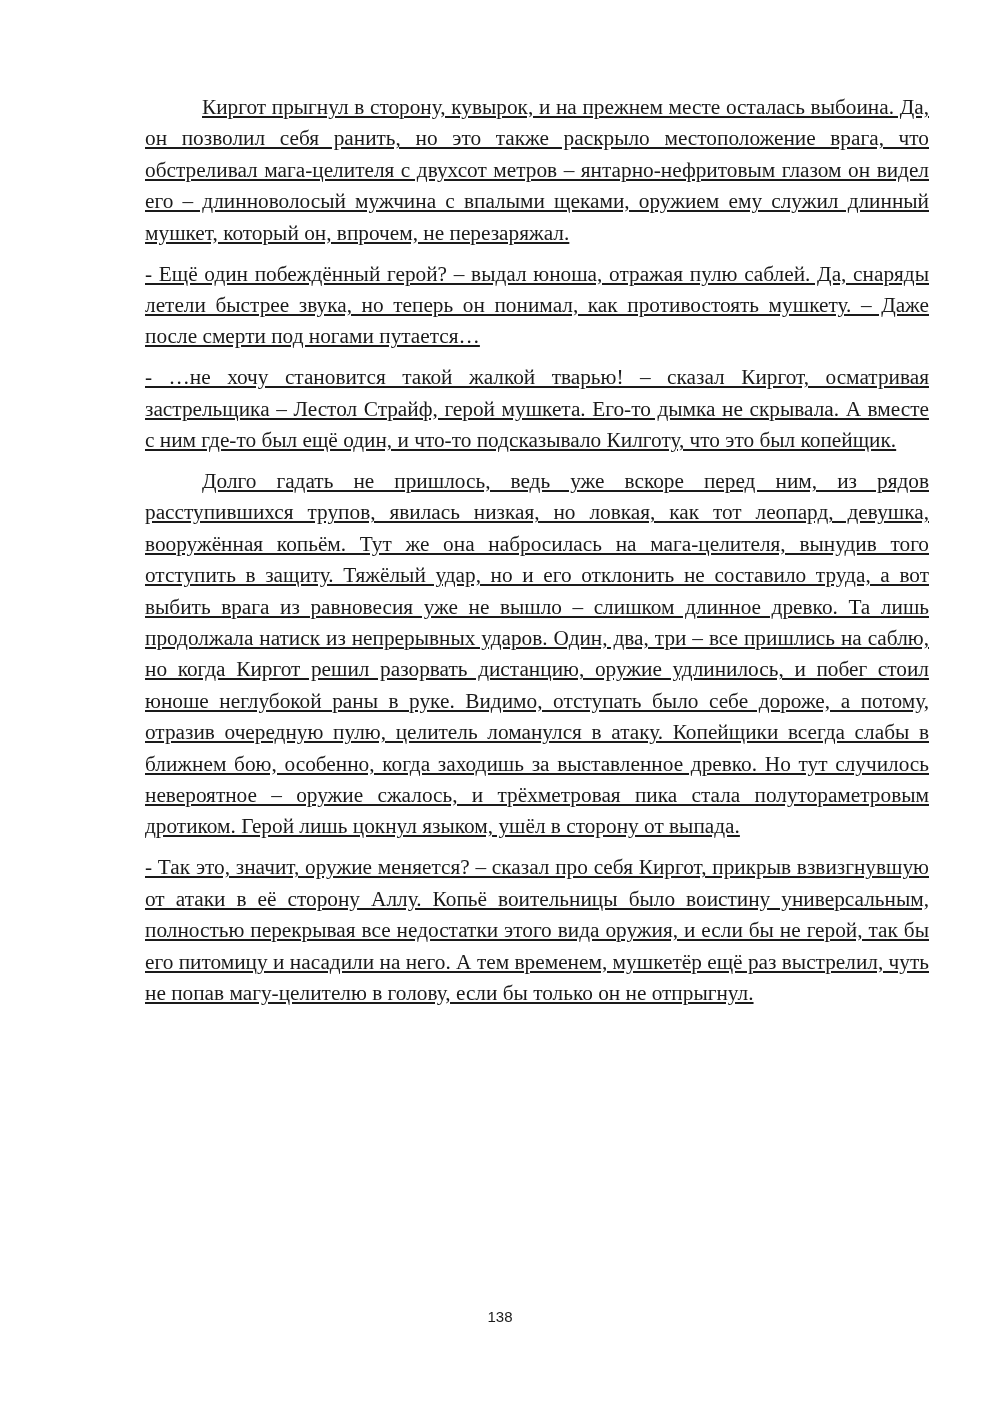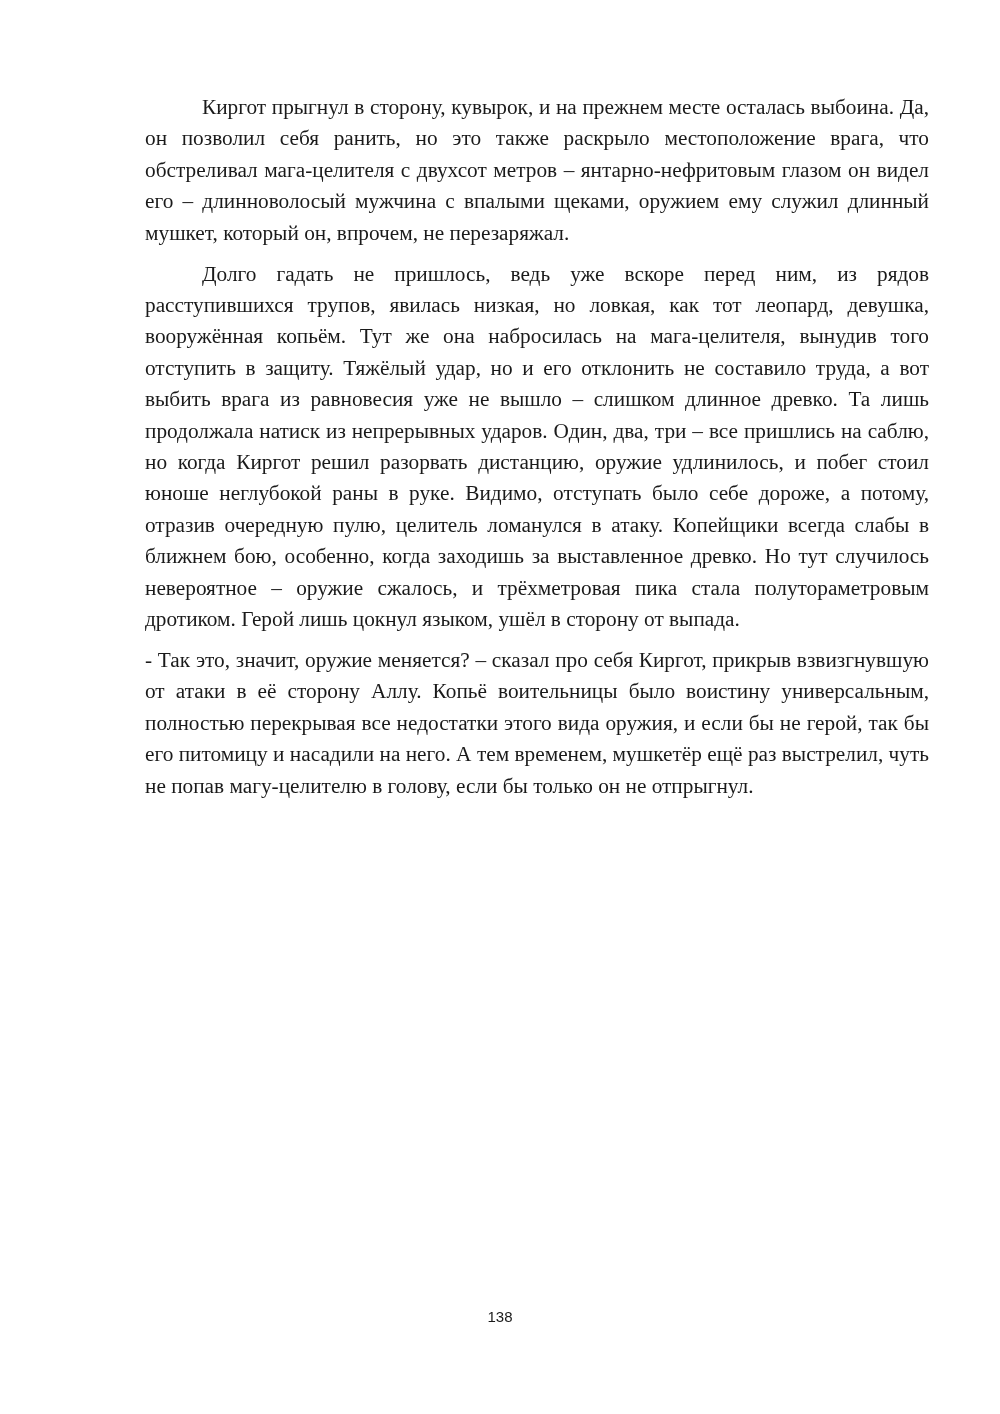--- a/index.html
+++ b/index.html
@@ -2,31 +2,34 @@
 <html><head>
 <meta charset="utf-8">
 <style>
   html, body { margin: 0; padding: 0; background: #ffffff; }
   body { width: 1000px; height: 1414px; position: relative; overflow: hidden; }
   .page {
     position: absolute; left: 145px; top: 92px; width: 784px;
     font-family: "Liberation Serif", serif;
     font-size: 21.3px; line-height: 31.4px; color: #1a1a1a;
     text-align: justify;
+    text-decoration: underline;
   }
   .para { margin: 0 0 9.5px 0; }
   .para.indent { text-indent: 57px; }
   .page-number {
     position: absolute; left: 0; width: 1000px; top: 1308px;
     text-align: center; font-family: "Liberation Sans", sans-serif;
     font-size: 15px; color: #1a1a1a;
   }
 </style>
 </head>
 <body>
 
 <div class="page">
   <p class="para indent">Киргот прыгнул в сторону, кувырок, и на прежнем месте осталась выбоина. Да, он позволил себя ранить, но это также раскрыло местоположение врага, что обстреливал мага-целителя с двухсот метров – янтарно-нефритовым глазом он видел его – длинноволосый мужчина с впалыми щеками, оружием ему служил длинный мушкет, который он, впрочем, не перезаряжал.</p>
+  <p class="para">- Ещё один побеждённый герой? – выдал юноша, отражая пулю саблей. Да, снаряды летели быстрее звука, но теперь он понимал, как противостоять мушкету. – Даже после смерти под ногами путается…</p>
+  <p class="para">- …не хочу становится такой жалкой тварью! – сказал Киргот, осматривая застрельщика – Лестол Страйф, герой мушкета. Его-то дымка не скрывала. А вместе с ним где-то был ещё один, и что-то подсказывало Килготу, что это был копейщик.</p>
   <p class="para indent">Долго гадать не пришлось, ведь уже вскоре перед ним, из рядов расступившихся трупов, явилась низкая, но ловкая, как тот леопард, девушка, вооружённая копьём. Тут же она набросилась на мага-целителя, вынудив того отступить в защиту. Тяжёлый удар, но и его отклонить не составило труда, а вот выбить врага из равновесия уже не вышло – слишком длинное древко. Та лишь продолжала натиск из непрерывных ударов. Один, два, три – все пришлись на саблю, но когда Киргот решил разорвать дистанцию, оружие удлинилось, и побег стоил юноше неглубокой раны в руке. Видимо, отступать было себе дороже, а потому, отразив очередную пулю, целитель ломанулся в атаку. Копейщики всегда слабы в ближнем бою, особенно, когда заходишь за выставленное древко. Но тут случилось невероятное – оружие сжалось, и трёхметровая пика стала полутораметровым дротиком. Герой лишь цокнул языком, ушёл в сторону от выпада.</p>
   <p class="para">- Так это, значит, оружие меняется? – сказал про себя Киргот, прикрыв взвизгнувшую от атаки в её сторону Аллу. Копьё воительницы было воистину универсальным, полностью перекрывая все недостатки этого вида оружия, и если бы не герой, так бы его питомицу и насадили на него. А тем временем, мушкетёр ещё раз выстрелил, чуть не попав магу-целителю в голову, если бы только он не отпрыгнул.</p>
 </div>
 
 <div class="page-number">138</div>
 
 </body></html>

